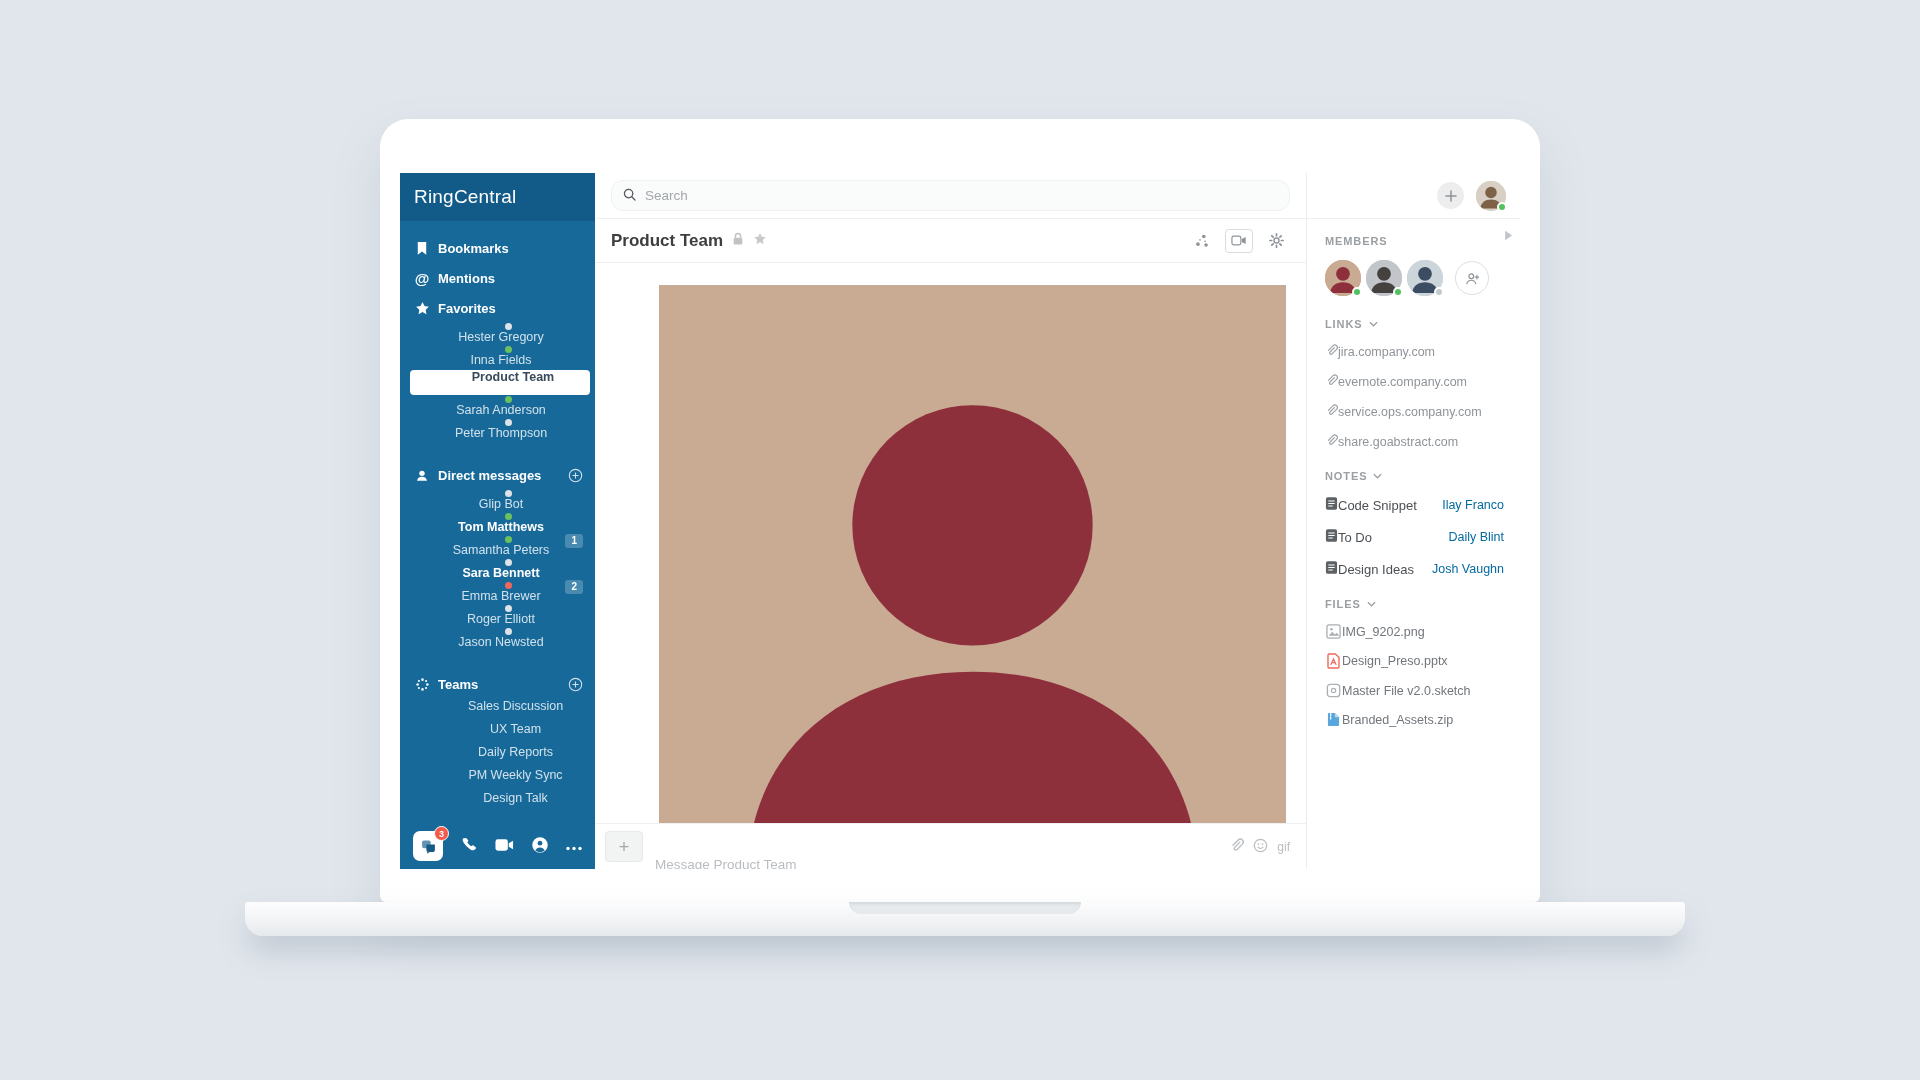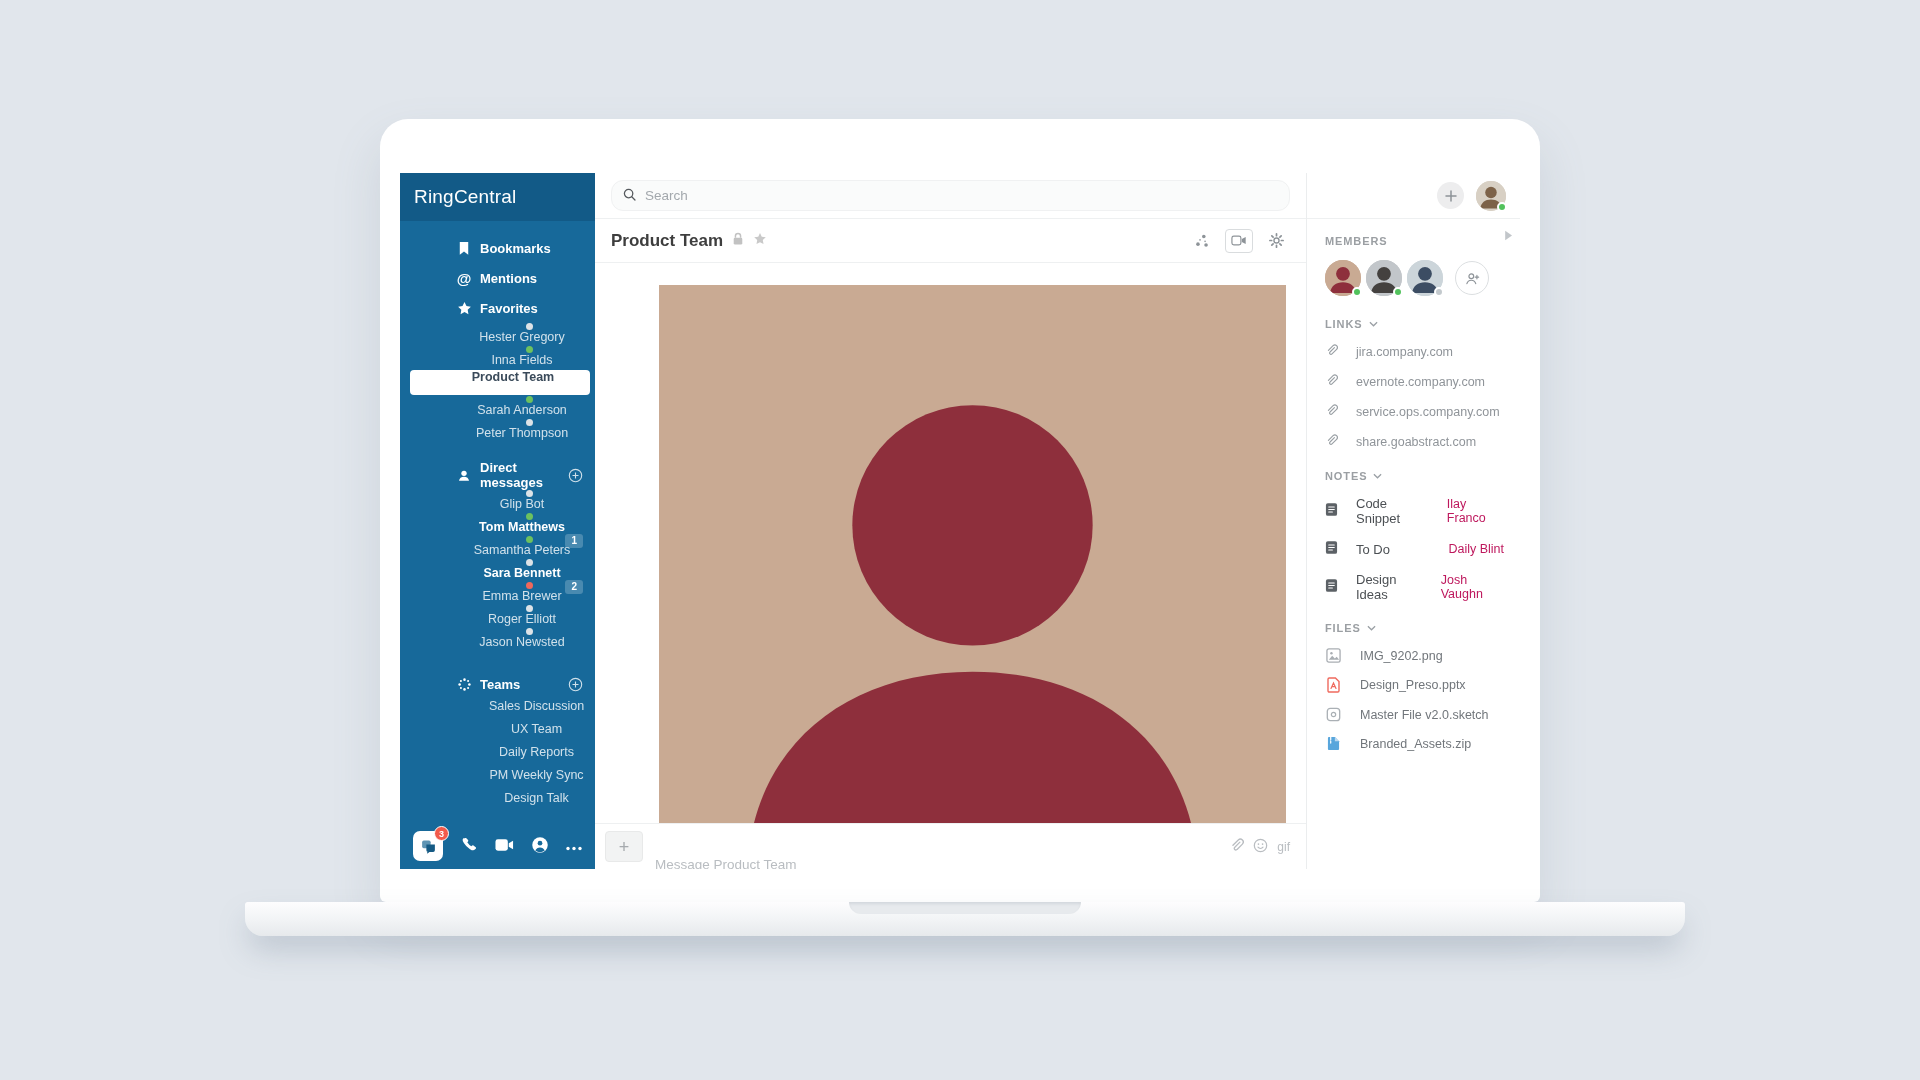--- a/index.html
+++ b/index.html
@@ -20,21 +20,21 @@
 
   
   .app { position:absolute; left:20px; top:54px; width:1120px; height:696px;
     display:flex; background:#fff; overflow:hidden; font-size:13px; color:#4a4a4a; }
 
   
   .sidebar { width:195px; flex:none; background:#17699a; display:flex; flex-direction:column; color:#fff; }
   .sb-header { height:48px; flex:none; background:#125a87; display:flex; align-items:center; padding:8px 14px;
     font-size:19px; font-weight:400; letter-spacing:.2px; color:#fff; }
   .sb-scroll { flex:1; overflow:hidden; padding-top:12px; }
-  .sb-row { display:flex; align-items:center; height:30px; cursor:default;margin-left:42px; }
+  .sb-row { display:flex; align-items:center; height:30px; cursor:default; }
   .sb-row.small { height:23px;flex-direction:column; }
   .sb-ic { width:16px; height:16px; margin-left:14px; flex:none; display:flex; align-items:center; justify-content:center; }
   .sb-section-label { margin-left:8px; font-size:13px; font-weight:700; color:#fff; }
   .sb-label { margin-left:7px; font-size:12.5px; color:rgba(255,255,255,.80); white-space:nowrap; }
   .sb-label.unread { color:#fff; font-weight:700; }
   .sb-label.indent { margin-left:36px; }
   .dot { width:7px; height:7px; border-radius:50%; margin-left:22px; flex:none; }
   .dot.online { background:#6cc15f; }
   .dot.offline { background:#dde3e7; }
   .dot.busy { background:#f0685c; }
@@ -94,24 +94,24 @@
   .presence-dot.green { background:#52c25c; }
   .presence-dot.gray { background:#c3c9cd; }
   .rp-collapse { position:absolute; right:7px; top:56px; }
   .rp-body { padding:16px 16px 0 18px; overflow:hidden; }
   .rp-label { display:flex; align-items:center; gap:6px; font-size:11px; font-weight:700; letter-spacing:.9px; color:#9b9fa3; }
   .members-row { display:flex; align-items:center; gap:5px; margin:13px 0 22px; }
   .m-avatar { width:36px; height:36px; }
   .add-member { width:34px; height:34px; border-radius:50%; border:1px solid #dcdfe1; display:flex;
     align-items:center; justify-content:center; margin-left:7px; background:#fff; }
   .rp-section { margin-bottom:20px; }
-  .rp-item { display:flex; align-items:center; gap:18px; margin-top:14px; }
+  .rp-item { display:flex; align-items:center; gap:0; margin-top:14px; }
   .rp-link-text { font-size:12.5px; color:#8f9499; }
   .rp-note-title { font-size:13px; color:#4c5054; }
-  .rp-note-author { margin-left:auto; font-size:12.5px; color:#be185d; }
+  .rp-note-author { margin-left:auto; font-size:12.5px; color:#0369a1; }
   .rp-file-name { font-size:12.5px; color:#71767b; }
   .ficon { width:17px; display:flex; flex:none; align-items:center; justify-content:center; }
 </style>
 </head>
 <body>
 
 <svg width="0" height="0" style="position:absolute">
   <defs>
     <g id="g-person">
         <circle cx="12" cy="9.2" r="4.6"></circle>

